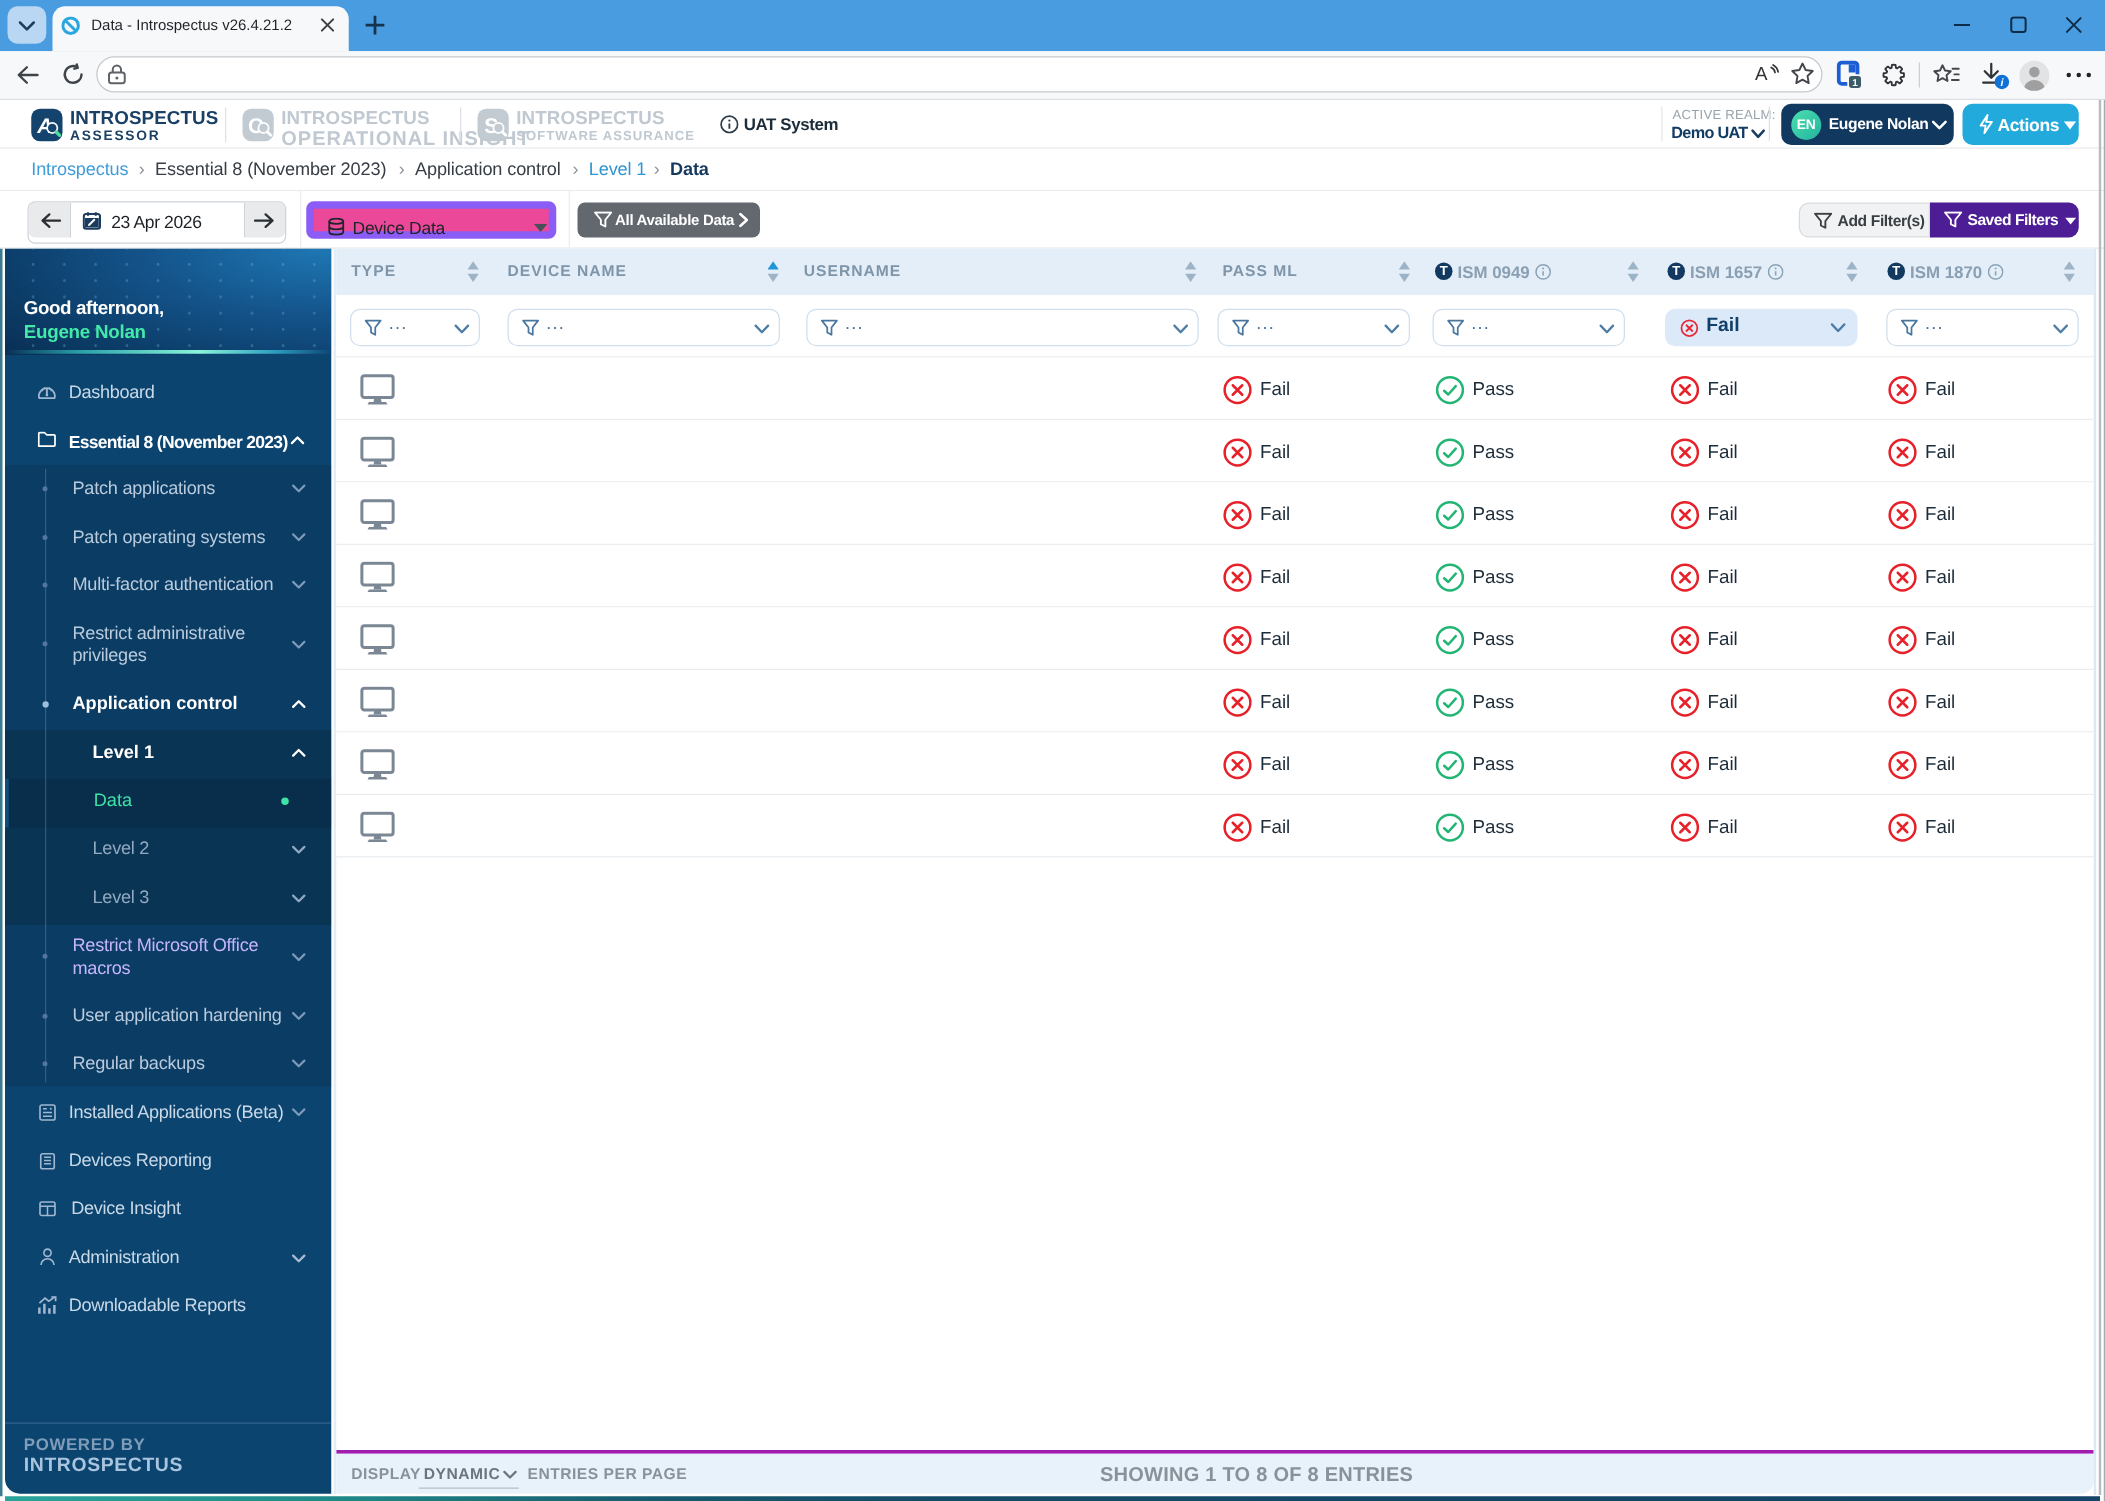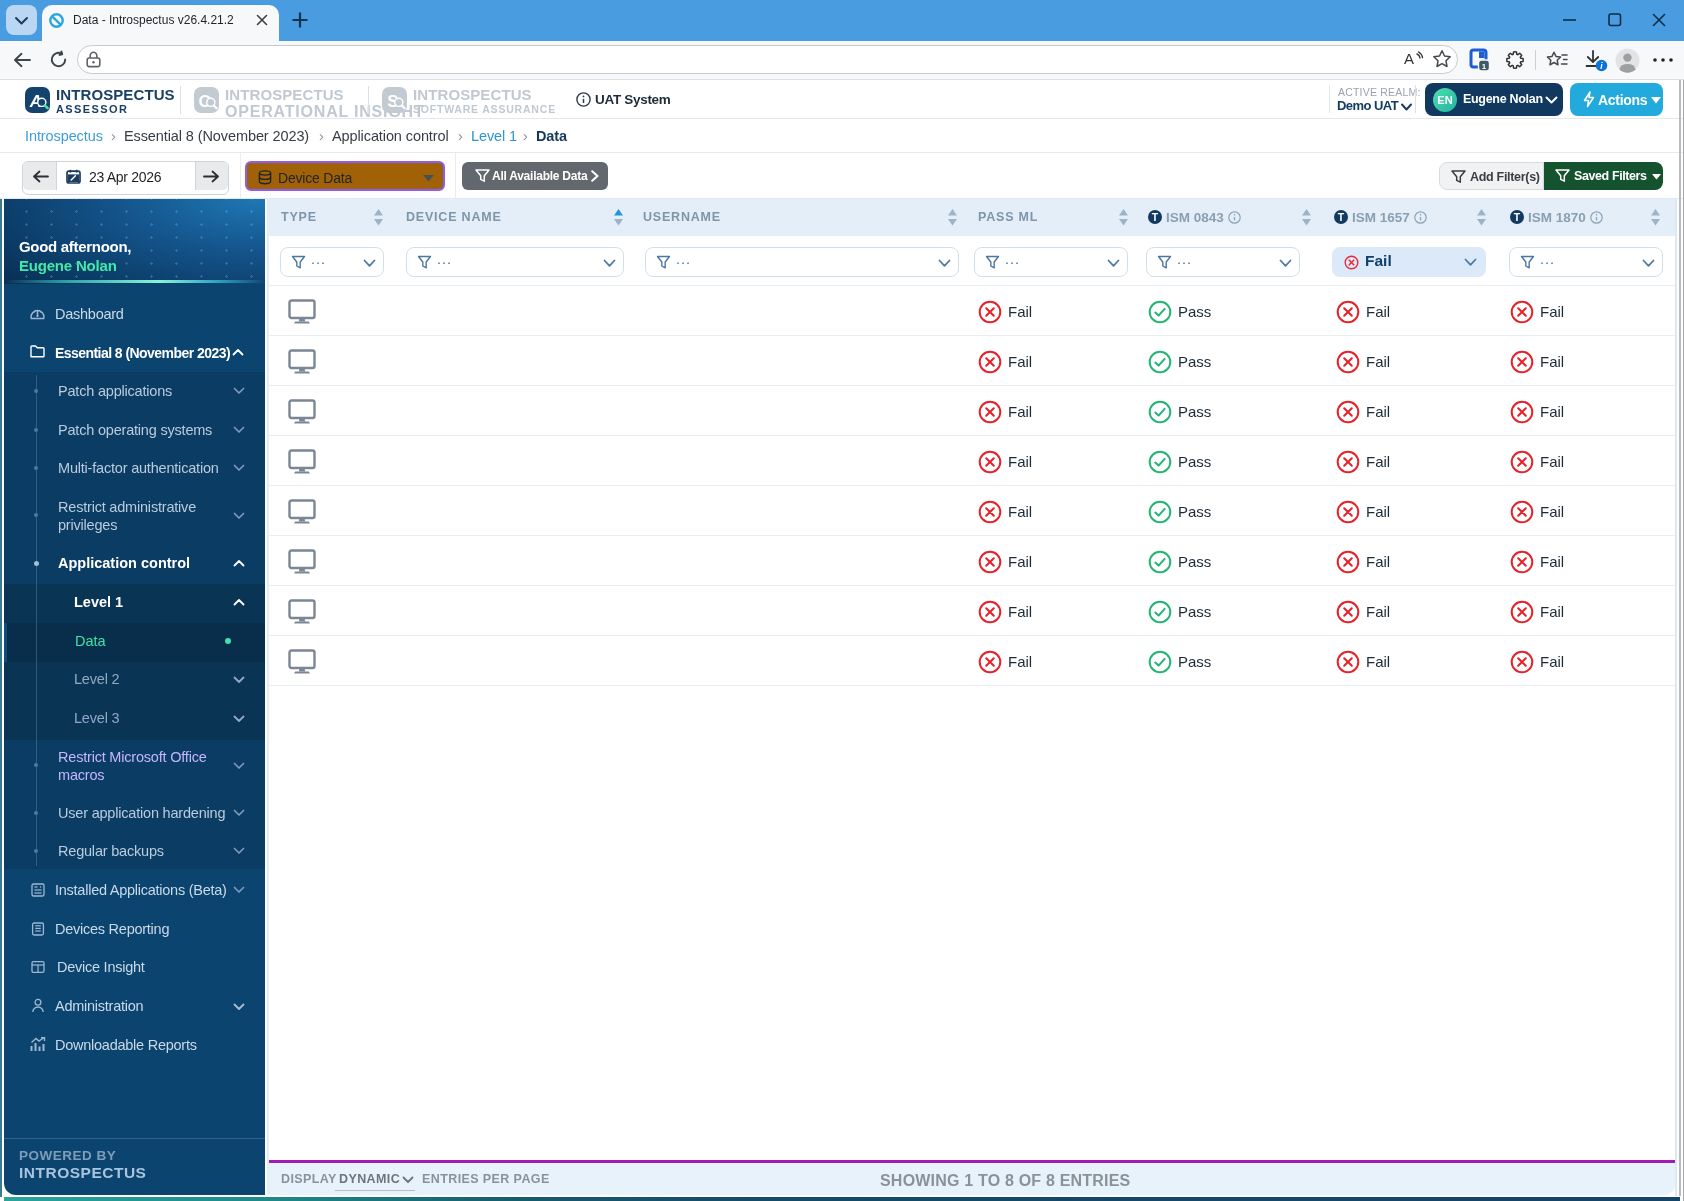--- a/index.html
+++ b/index.html
@@ -213,21 +213,21 @@
     </svg>
  <svg class="abs" style="left:43px;top:7px" width="15" height="15" viewBox="0 0 15 15">
       <rect x="1" y="2.2" width="13" height="11.8" rx="2" fill="none" stroke="#1c3c5d" stroke-width="1.7"></rect>
       <line x1="4.4" y1="0.8" x2="4.4" y2="3.6" stroke="#1c3c5d" stroke-width="1.7"></line>
       <line x1="10.6" y1="0.8" x2="10.6" y2="3.6" stroke="#1c3c5d" stroke-width="1.7"></line>
       <rect x="2" y="5.4" width="11" height="7.6" fill="#1c3c5d"></rect>
       <line x1="5.2" y1="11" x2="9.4" y2="6.8" stroke="#fff" stroke-width="1.5" stroke-linecap="round"></line>
     </svg>
  <div class="abs" style="left:66px;top:7px;font-size:14px;letter-spacing:-.3px;color:#1d2125">23 Apr 2026</div>
 </div>
-<div class="abs" style="left:245px;top:161px;width:200px;height:30px;border:2px solid #8b5cf6;border-radius:6px;background:#a16207">
+<div class="abs" style="left:245px;top:161px;width:200px;height:30px;border:6px solid #8b5cf6;border-radius:6px;background:#ec4899">
  <svg class="abs" style="left:11px;top:7px" width="14" height="15" viewBox="0 0 14 15">
       <ellipse cx="7" cy="3" rx="5.6" ry="2.1" fill="none" stroke="#212529" stroke-width="1.4"></ellipse>
       <path d="M1.4 3 V7.3 c0 1.15 2.5 2.1 5.6 2.1 s5.6 -.95 5.6 -2.1 V3" fill="none" stroke="#212529" stroke-width="1.4"></path>
       <path d="M1.4 7.3 V11.6 c0 1.15 2.5 2.1 5.6 2.1 s5.6 -.95 5.6 -2.1 V7.3" fill="none" stroke="#212529" stroke-width="1.4"></path>
     </svg>
  <div class="abs" style="left:31px;top:7px;font-size:14px;letter-spacing:-.2px;color:#212529">Device Data</div>
  <svg class="abs" style="left:176px;top:12px" width="11" height="7">
       <path d="M0 0 H11 L5.5 6.5 Z" fill="#495057"></path>
     </svg>
 </div>
@@ -239,21 +239,21 @@
  <svg class="abs" style="left:129px;top:8px" width="8" height="12">
       <path d="M1.2 1.2 L6.5 6 L1.2 10.8" fill="none" stroke="#fff" stroke-width="2" stroke-linecap="round" stroke-linejoin="round"></path>
     </svg>
 </div>
 <div class="abs" style="left:1439px;top:162px;width:105px;height:28px;background:#f1f2f3;border:1px solid #d8dbde;border-radius:8px 0 0 8px">
  <svg class="abs" style="left:11px;top:7px" width="15" height="14" viewBox="0 0 15 14">
       <path d="M1 1 H14 L9.3 6.8 V12.2 L5.7 10.4 V6.8 Z" fill="none" stroke="#3a3f44" stroke-width="1.5" stroke-linejoin="round"></path>
     </svg>
  <div class="abs" style="left:30px;top:6.5px;font-size:12.5px;letter-spacing:-.3px;font-weight:bold;color:#3a3f44">Add Filter(s)</div>
 </div>
-<div class="abs" style="left:1544px;top:162px;width:119px;height:28px;background:#14532d;border-radius:0 8px 8px 0">
+<div class="abs" style="left:1544px;top:162px;width:119px;height:28px;background:#4c1d95;border-radius:0 8px 8px 0">
  <svg class="abs" style="left:11px;top:7px" width="15" height="14" viewBox="0 0 15 14">
       <path d="M1 1 H14 L9.3 6.8 V12.2 L5.7 10.4 V6.8 Z" fill="none" stroke="#fff" stroke-width="1.5" stroke-linejoin="round"></path>
     </svg>
  <div class="abs" style="left:30px;top:6.5px;font-size:12.5px;letter-spacing:-.4px;font-weight:bold;color:#fff">Saved Filters</div>
  <svg class="abs" style="left:108px;top:12px" width="9" height="6">
       <path d="M0 0 H9 L4.5 5.5 Z" fill="#fff"></path>
     </svg>
 </div>
 <div class="abs" id="sidebar">
  <div class="abs" style="left:0;top:0;width:261px;height:85px;background:radial-gradient(130% 150% at 97% 0%,#1e77b4 0%,#14538a 42%,#0c3e6a 75%,#092f54 100%)">
@@ -399,21 +399,21 @@
  <svg class="abs" style="left:679px;top:10px" width="9" height="17">
       <path d="M4.5 0 L9 6.5 H0 Z" fill="#9db4c6"></path>
       <path d="M0 10 H9 L4.5 16.5 Z" fill="#9db4c6"></path>
     </svg>
  <div class="abs hlabel" style="left:709px">PASS ML</div>
  <svg class="abs" style="left:850px;top:10px" width="9" height="17">
       <path d="M4.5 0 L9 6.5 H0 Z" fill="#9db4c6"></path>
       <path d="M0 10 H9 L4.5 16.5 Z" fill="#9db4c6"></path>
     </svg>
  <div class="abs tcirc" style="left:879px">T</div>
- <div class="abs ismlabel" style="left:897px">ISM 0843</div>
+ <div class="abs ismlabel" style="left:897px">ISM 0949</div>
  <svg class="abs" style="left:959px;top:12px" width="13" height="13">
       <circle cx="6.5" cy="6.5" r="5.7" fill="none" stroke="#8ba4b8" stroke-width="1.2"></circle>
       <line x1="6.5" y1="6" x2="6.5" y2="9.4" stroke="#8ba4b8" stroke-width="1.3"></line>
       <circle cx="6.5" cy="3.8" r="0.8" fill="#8ba4b8"></circle>
     </svg>
  <svg class="abs" style="left:1033px;top:10px" width="9" height="17">
       <path d="M4.5 0 L9 6.5 H0 Z" fill="#9db4c6"></path>
       <path d="M0 10 H9 L4.5 16.5 Z" fill="#9db4c6"></path>
     </svg>
  <div class="abs tcirc" style="left:1065px">T</div>

